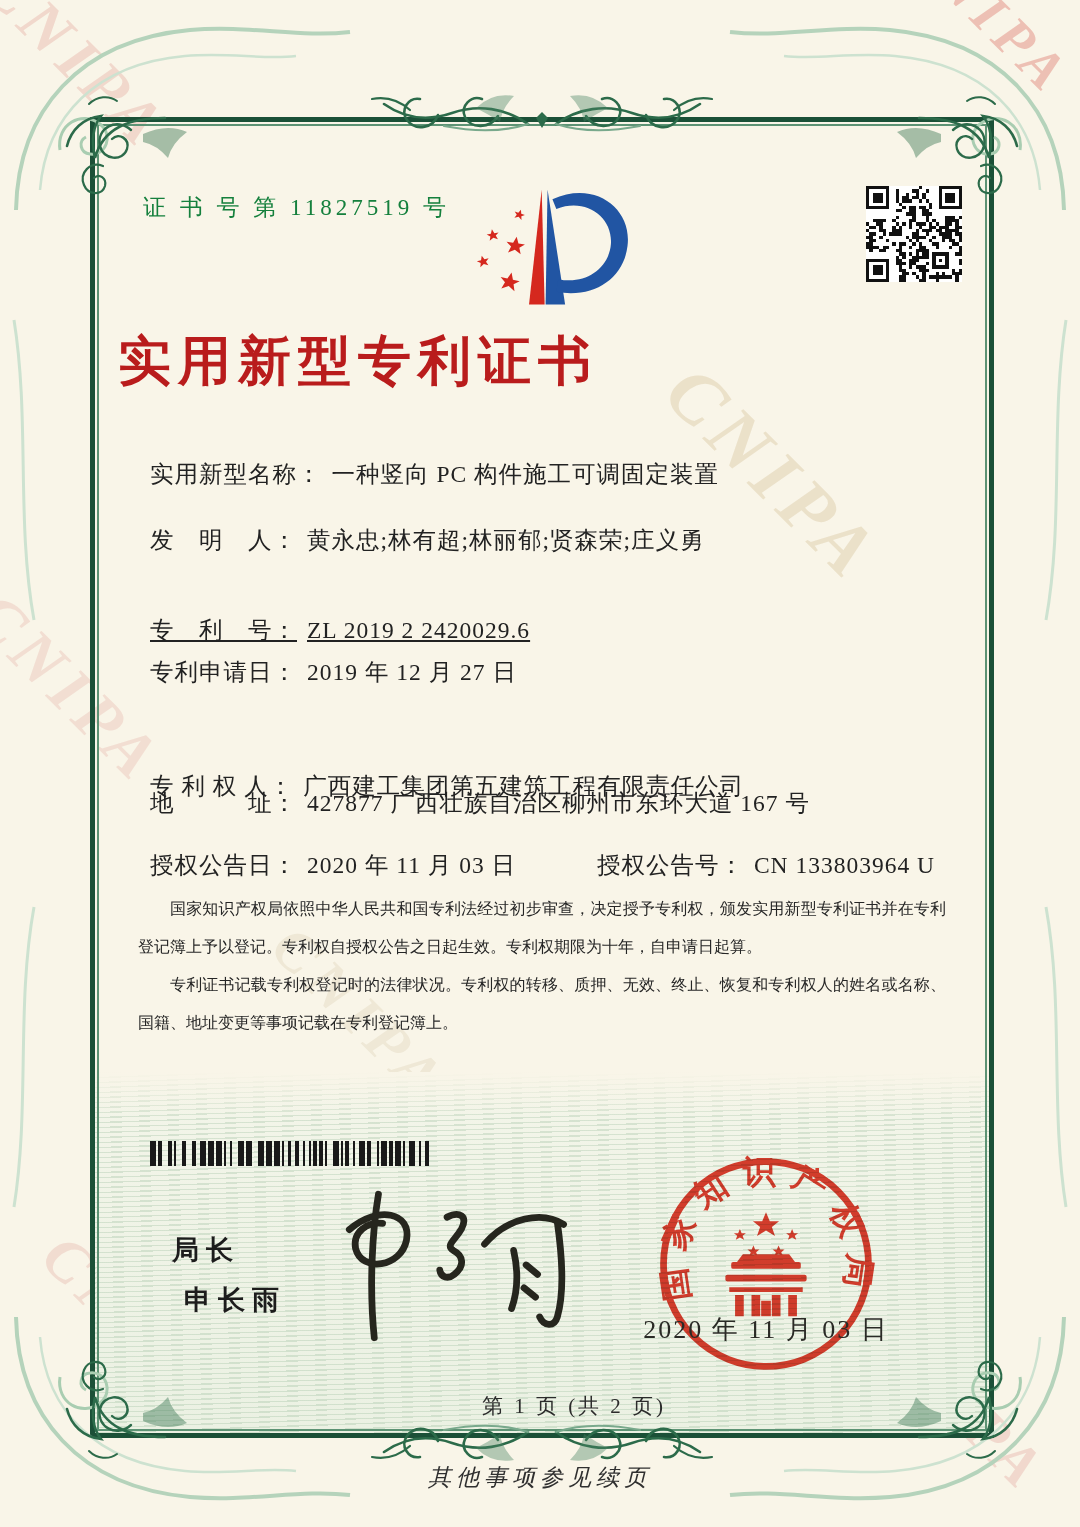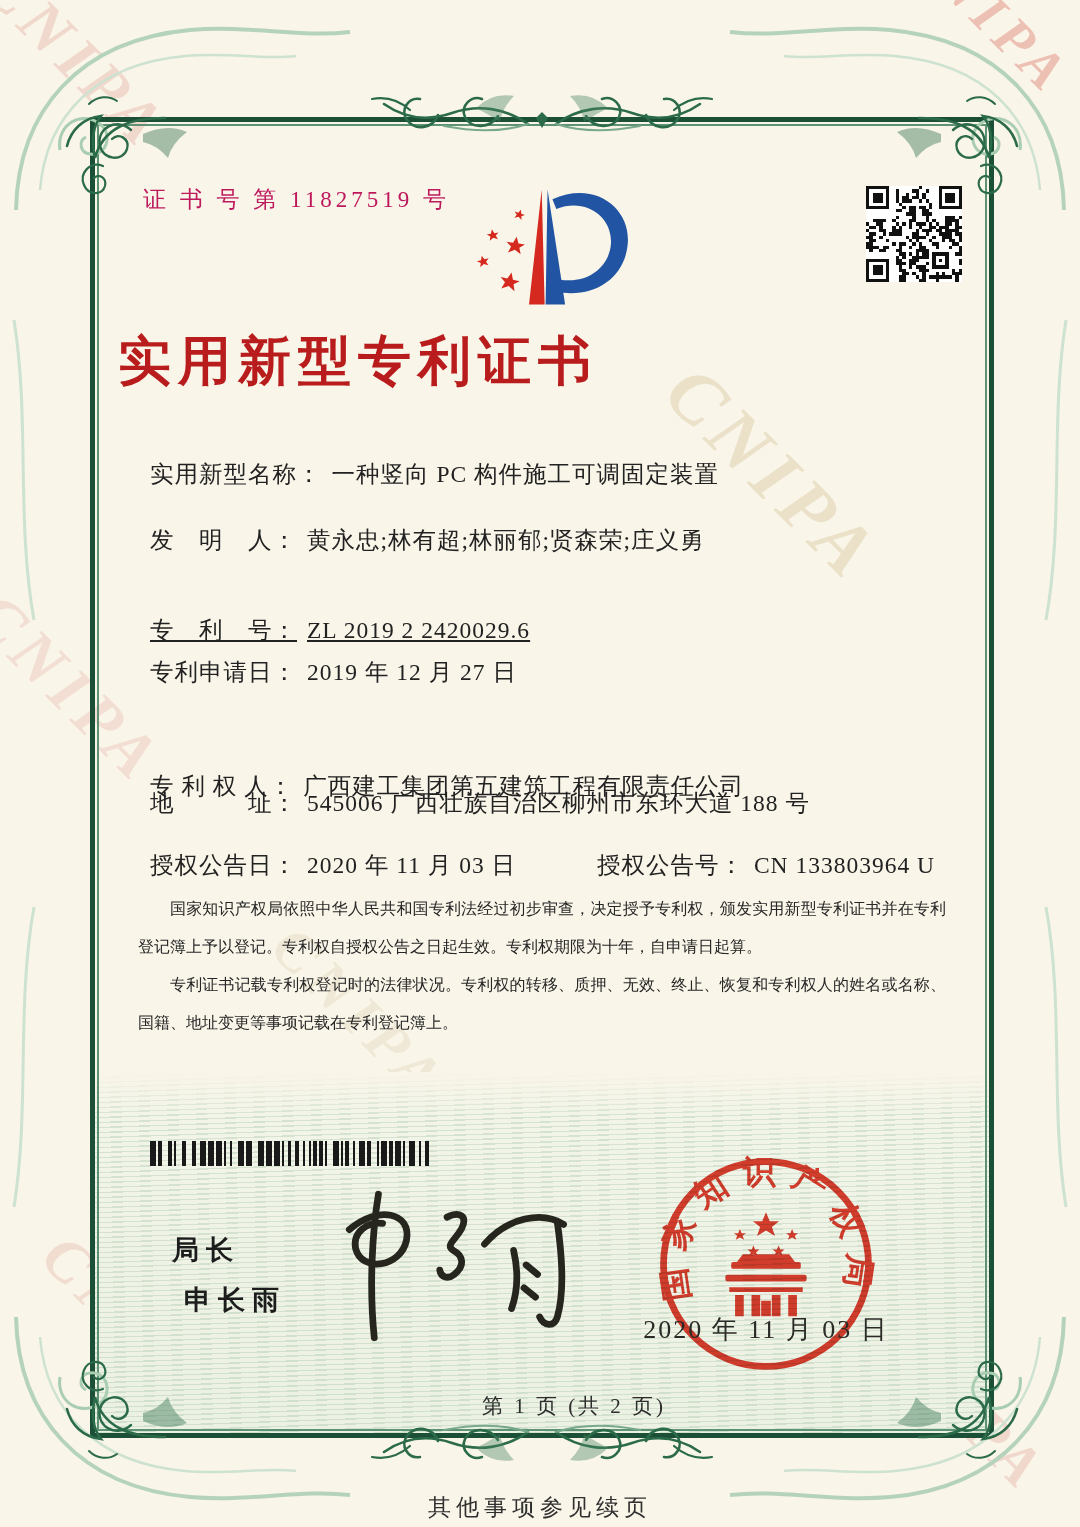--- a/index.html
+++ b/index.html
@@ -10,21 +10,21 @@
   .wm{position:absolute;font-family:"Liberation Serif",serif;font-style:italic;font-weight:bold;
       transform:rotate(45deg);letter-spacing:8px;pointer-events:none;white-space:nowrap;}
 
   
   .frame{position:absolute;left:90px;top:117px;width:904px;height:1321px;
          border:5px solid #1b5037;box-sizing:border-box;}
   .frame::after{content:"";position:absolute;inset:2px;border:2px solid #5d9374;}
 
   .ornaments{position:absolute;left:0;top:0;width:1080px;height:1527px;pointer-events:none;}
 
-  .cert-no{position:absolute;left:143px;top:184px;font-size:23px;letter-spacing:4px;color:#be185d;}
+  .cert-no{position:absolute;left:143px;top:192px;font-size:23px;letter-spacing:4px;color:#15803d;}
 
   .logo{position:absolute;left:447px;top:168px;width:205px;height:156px;}
   .qr{position:absolute;left:866px;top:186px;width:96px;height:96px;background:#fff;}
   .qr svg{width:100%;height:100%;display:block;}
 
   .title{position:absolute;left:90px;width:904px;top:326px;text-align:left;
          font-size:53px;font-weight:bold;letter-spacing:7px;color:#b91c1c;margin-left:28px;}
 
   .field-row{position:absolute;left:150px;font-size:23.5px;letter-spacing:1px;white-space:nowrap;color:#222;}
   .field-row .lbl{margin-right:10px;}
@@ -49,21 +49,21 @@
             font-size:27px;letter-spacing:7px;color:#1c1c1c;}
   .sig{position:absolute;left:308px;top:1188px;width:274px;height:156px;}
 
   .seal{position:absolute;left:650px;top:1148px;width:232px;height:232px;mix-blend-mode:multiply;}
   .seal-date{position:absolute;left:628px;top:1312px;width:276px;text-align:center;
              font-size:26px;letter-spacing:2px;color:#2a2a26;z-index:5;}
 
   .page-no{position:absolute;left:90px;width:968px;top:1392px;text-align:center;
            font-size:21px;letter-spacing:3px;color:#2b2b2b;}
   .footer-note{position:absolute;left:0;width:1080px;top:1462px;text-align:center;
-           font-size:23px;letter-spacing:5px;color:#2f2f2f;margin-top:30px;}
+           font-style:italic;font-size:23px;letter-spacing:5px;color:#2f2f2f;}
 </style>
 </head>
 <body>
 
 <div class="page">
 
   <div class="wm" style="left:-40px;top:20px;font-size:64px;color:rgba(228,168,158,.38);">CNIPA</div>
   <div class="wm" style="left:885px;top:-20px;font-size:56px;color:rgba(222,120,108,.42);">CNIPA</div>
   <div class="wm" style="left:640px;top:430px;font-size:76px;color:rgba(214,196,156,.40);">CNIPA</div>
   <div class="wm" style="left:-50px;top:650px;font-size:66px;color:rgba(232,188,178,.40);">CNIPA</div>
@@ -167,21 +167,21 @@
   <div class="field-row" style="top:614px;text-decoration:underline;">
     <span class="lbl">专　利　号：</span><span>ZL 2019 2 2420029.6</span>
   </div>
   <div class="field-row" style="top:656px;">
     <span class="lbl">专利申请日：</span><span>2019 年 12 月 27 日</span>
   </div>
   <div class="field-row" style="top:722px;margin-top:48px;">
     <span class="lbl">专 利 权 人：</span><span>广西建工集团第五建筑工程有限责任公司</span>
   </div>
   <div class="field-row" style="top:787px;">
-    <span class="lbl">地　　　址：</span><span>545006 广西壮族自治区柳州市东环大道 188 号</span>
+    <span class="lbl">地　　　址：</span><span>427877 广西壮族自治区柳州市东环大道 167 号</span>
   </div>
   <div class="field-row" style="top:849px;">
     <span class="lbl">授权公告日：</span><span>2020 年 11 月 03 日</span>
     <span class="lbl grp2">授权公告号：</span><span>CN 133803964 U</span>
   </div>
 
   <div class="legal">
     <p>国家知识产权局依照中华人民共和国专利法经过初步审查，决定授予专利权，颁发实用新型专利证书并在专利登记簿上予以登记。专利权自授权公告之日起生效。专利权期限为十年，自申请日起算。</p>
     <p>专利证书记载专利权登记时的法律状况。专利权的转移、质押、无效、终止、恢复和专利权人的姓名或名称、国籍、地址变更等事项记载在专利登记簿上。</p>
   </div>

